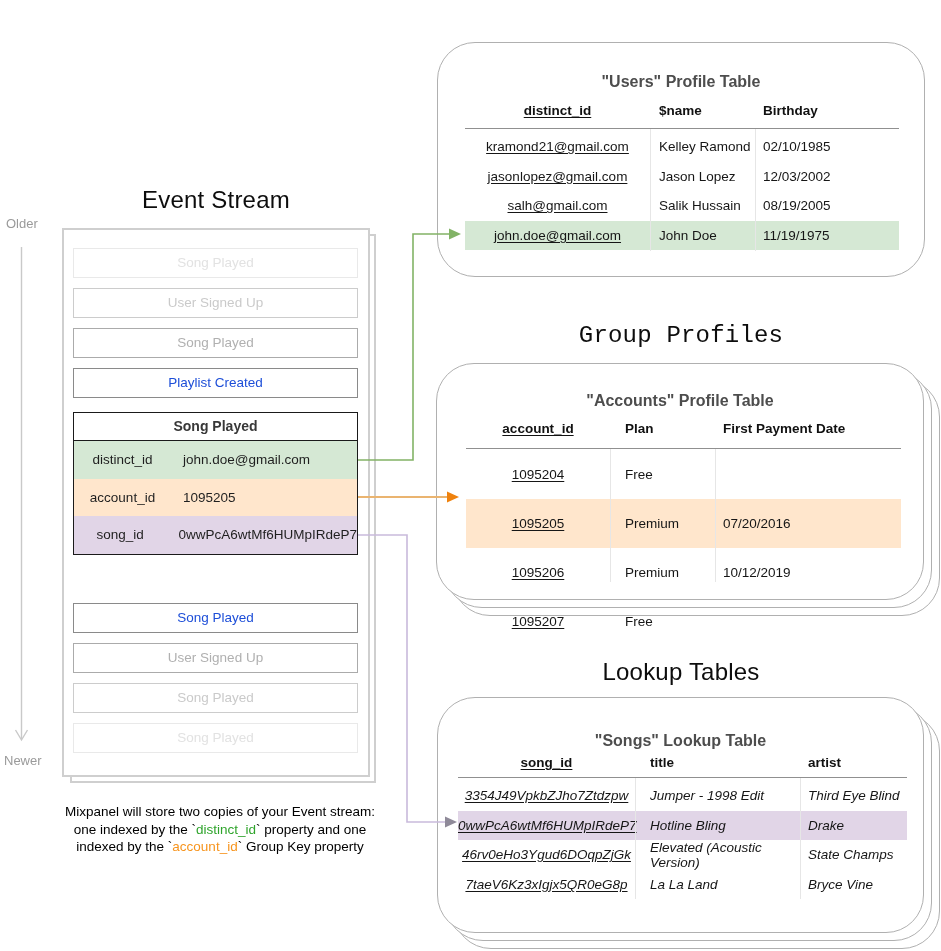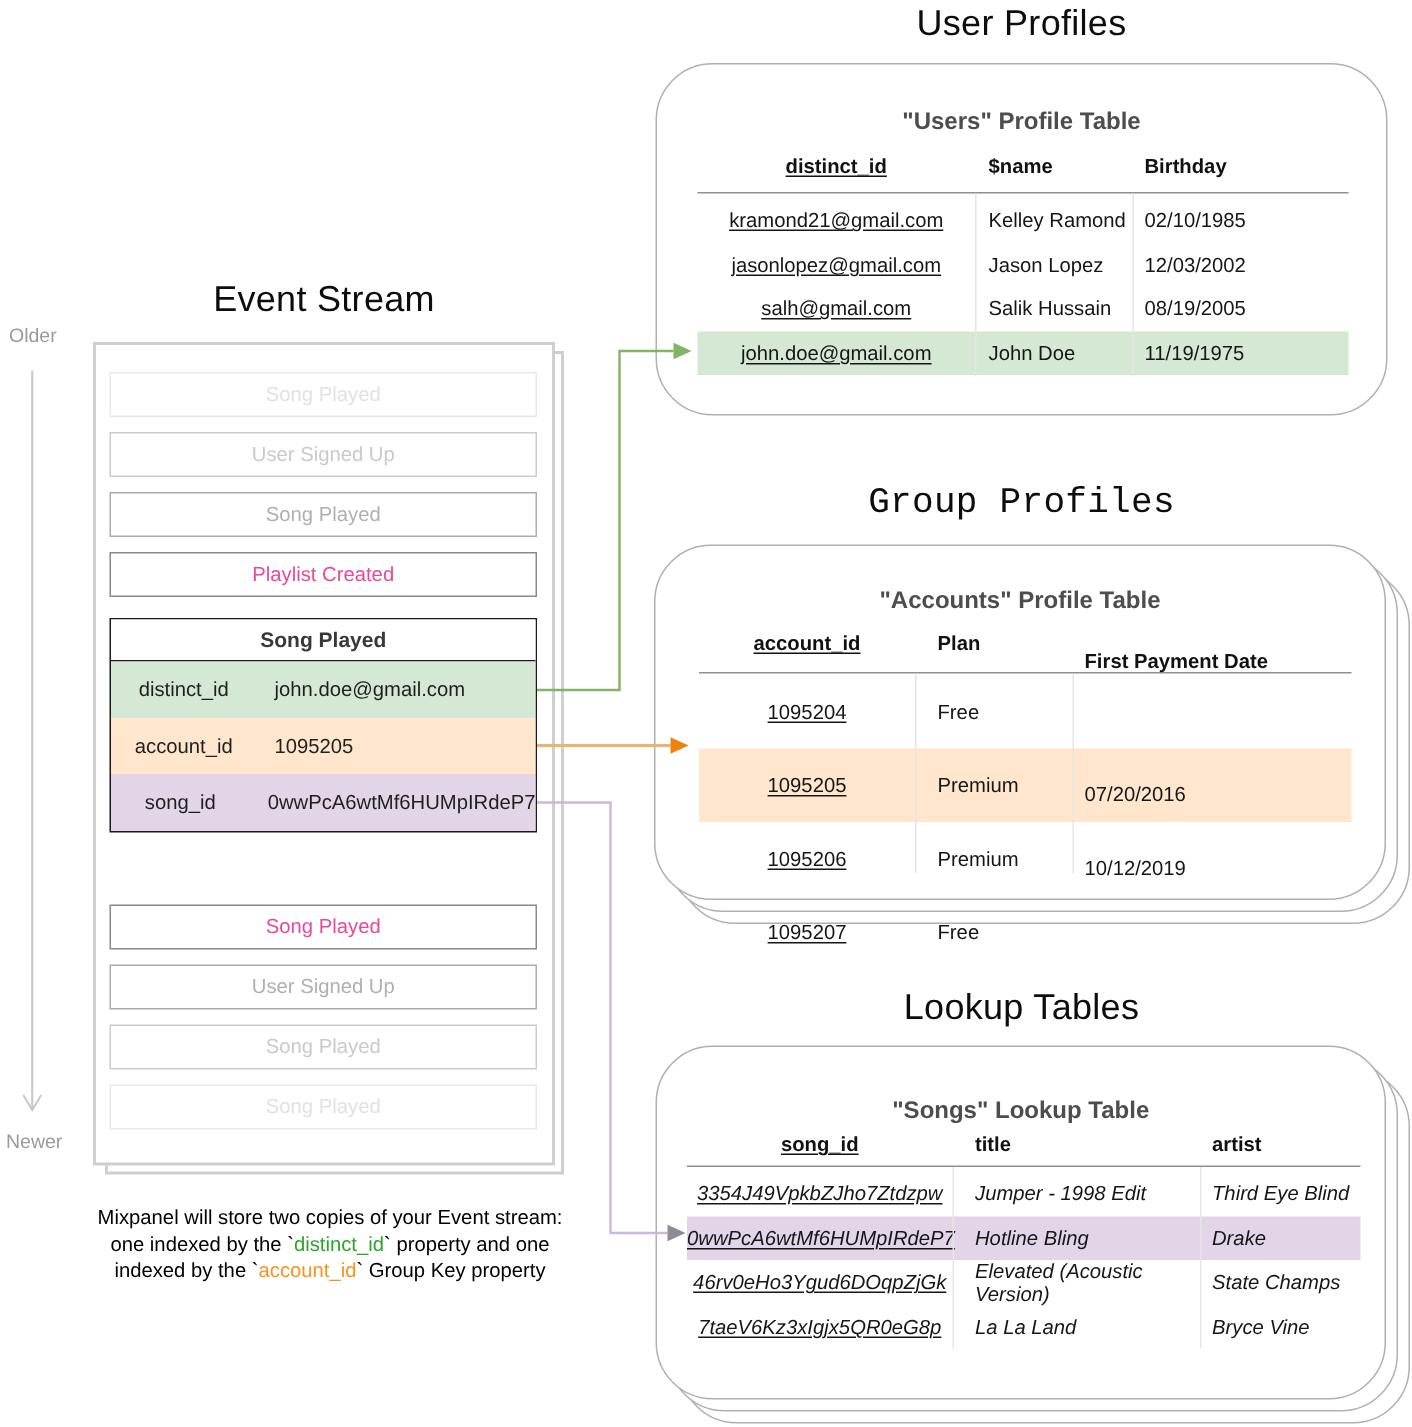--- a/index.html
+++ b/index.html
@@ -11,21 +11,21 @@
     position:absolute;font-size:24px;color:#0d0d0d;text-align:center;letter-spacing:.2px;
   }
   
   .es-back{position:absolute;left:70px;top:234px;width:306px;height:549px;
     border:2px solid #cfcfcf;box-sizing:border-box;background:#fff;}
   .es-main{position:absolute;left:62px;top:228px;width:308px;height:549px;
     border:2px solid #cfcfcf;box-sizing:border-box;background:#fff;}
   .es-rows{position:absolute;left:73px;width:285px;}
   .es-row{height:30px;box-sizing:border-box;border:1px solid;background:#fff;
     margin-bottom:10px;text-align:center;line-height:28px;font-size:13.5px;}
-  .fade-1{border-color:#8a8a8a;color:#ec4899;}
+  .fade-1{border-color:#8a8a8a;color:#1d4ed8;}
   .fade-2{border-color:#ababab;color:#b0b0b0;}
   .fade-3{border-color:#cccccc;color:#cacaca;}
   .fade-4{border-color:#e9e9e9;color:#e2e2e2;}
   .es-expanded{position:absolute;left:73px;top:412px;width:285px;box-sizing:border-box;
     border:1px solid #1a1a1a;background:#fff;}
   .ex-header{height:27px;line-height:27px;text-align:center;font-weight:bold;
     font-size:14px;color:#383838;border-bottom:1px solid #1a1a1a;background:#fff;}
   .ex-row{height:37.5px;display:flex;align-items:center;font-size:13.5px;color:#1f1f1f;}
   .ex-key{width:97px;text-align:center;}
   .ex-val{flex:1;padding-left:12px;}
@@ -47,32 +47,31 @@
   .phead{display:flex;border-bottom:1.5px solid #909090;font-weight:bold;font-size:13.5px;color:#111;}
   .pbody{margin-top:3px;}
   .prow{display:flex;align-items:center;font-size:13.5px;color:#161616;}
   .cell{box-sizing:border-box;}
   .center{text-align:center;}
   .underline{text-decoration:underline;text-underline-offset:2px;}
   .u-row{height:29.5px;}
   .a-row{height:49px;}
   .s-row{height:29.5px;font-style:italic;}
   .uc1{width:185px;} .uc2{width:105px;padding-left:9px;} .uc3{flex:1;padding-left:8px;}
-  .ac1{width:144px;} .ac2{width:105px;padding-left:15px;} .ac3{flex:1;padding-left:8px;margin-top:12px;}
+  .ac1{width:144px;} .ac2{width:105px;padding-left:15px;} .ac3{flex:1;padding-left:8px;}
   .sc1{width:177px;} .sc2{width:165px;padding-left:15px;} .sc3{flex:1;padding-left:8px;}
   .vdiv{position:absolute;width:1px;background:#e6e6e6;}
   .overlay{position:absolute;left:0;top:0;pointer-events:none;}
 </style>
 </head>
 <body>
 
 <div class="page">
 
   <div class="section-title" style="left:76px;top:186px;width:280px;">Event Stream</div>
-  <div class="section-title" style="left:531px;top:2px;width:300px;">User Profiles</div>
   <div class="section-title" style="left:531px;top:322px;width:300px;font-family:Liberation Mono, monospace;">Group Profiles</div>
   <div class="section-title" style="left:531px;top:658px;width:300px;">Lookup Tables</div>
 
   <div class="axis-label" style="left:6px;top:216px;">Older</div>
   <div class="axis-label" style="left:4px;top:753px;">Newer</div>
 
   <div class="es-back"></div>
   <div class="es-main"></div>
 
   <div class="es-rows" style="top:248px;">

